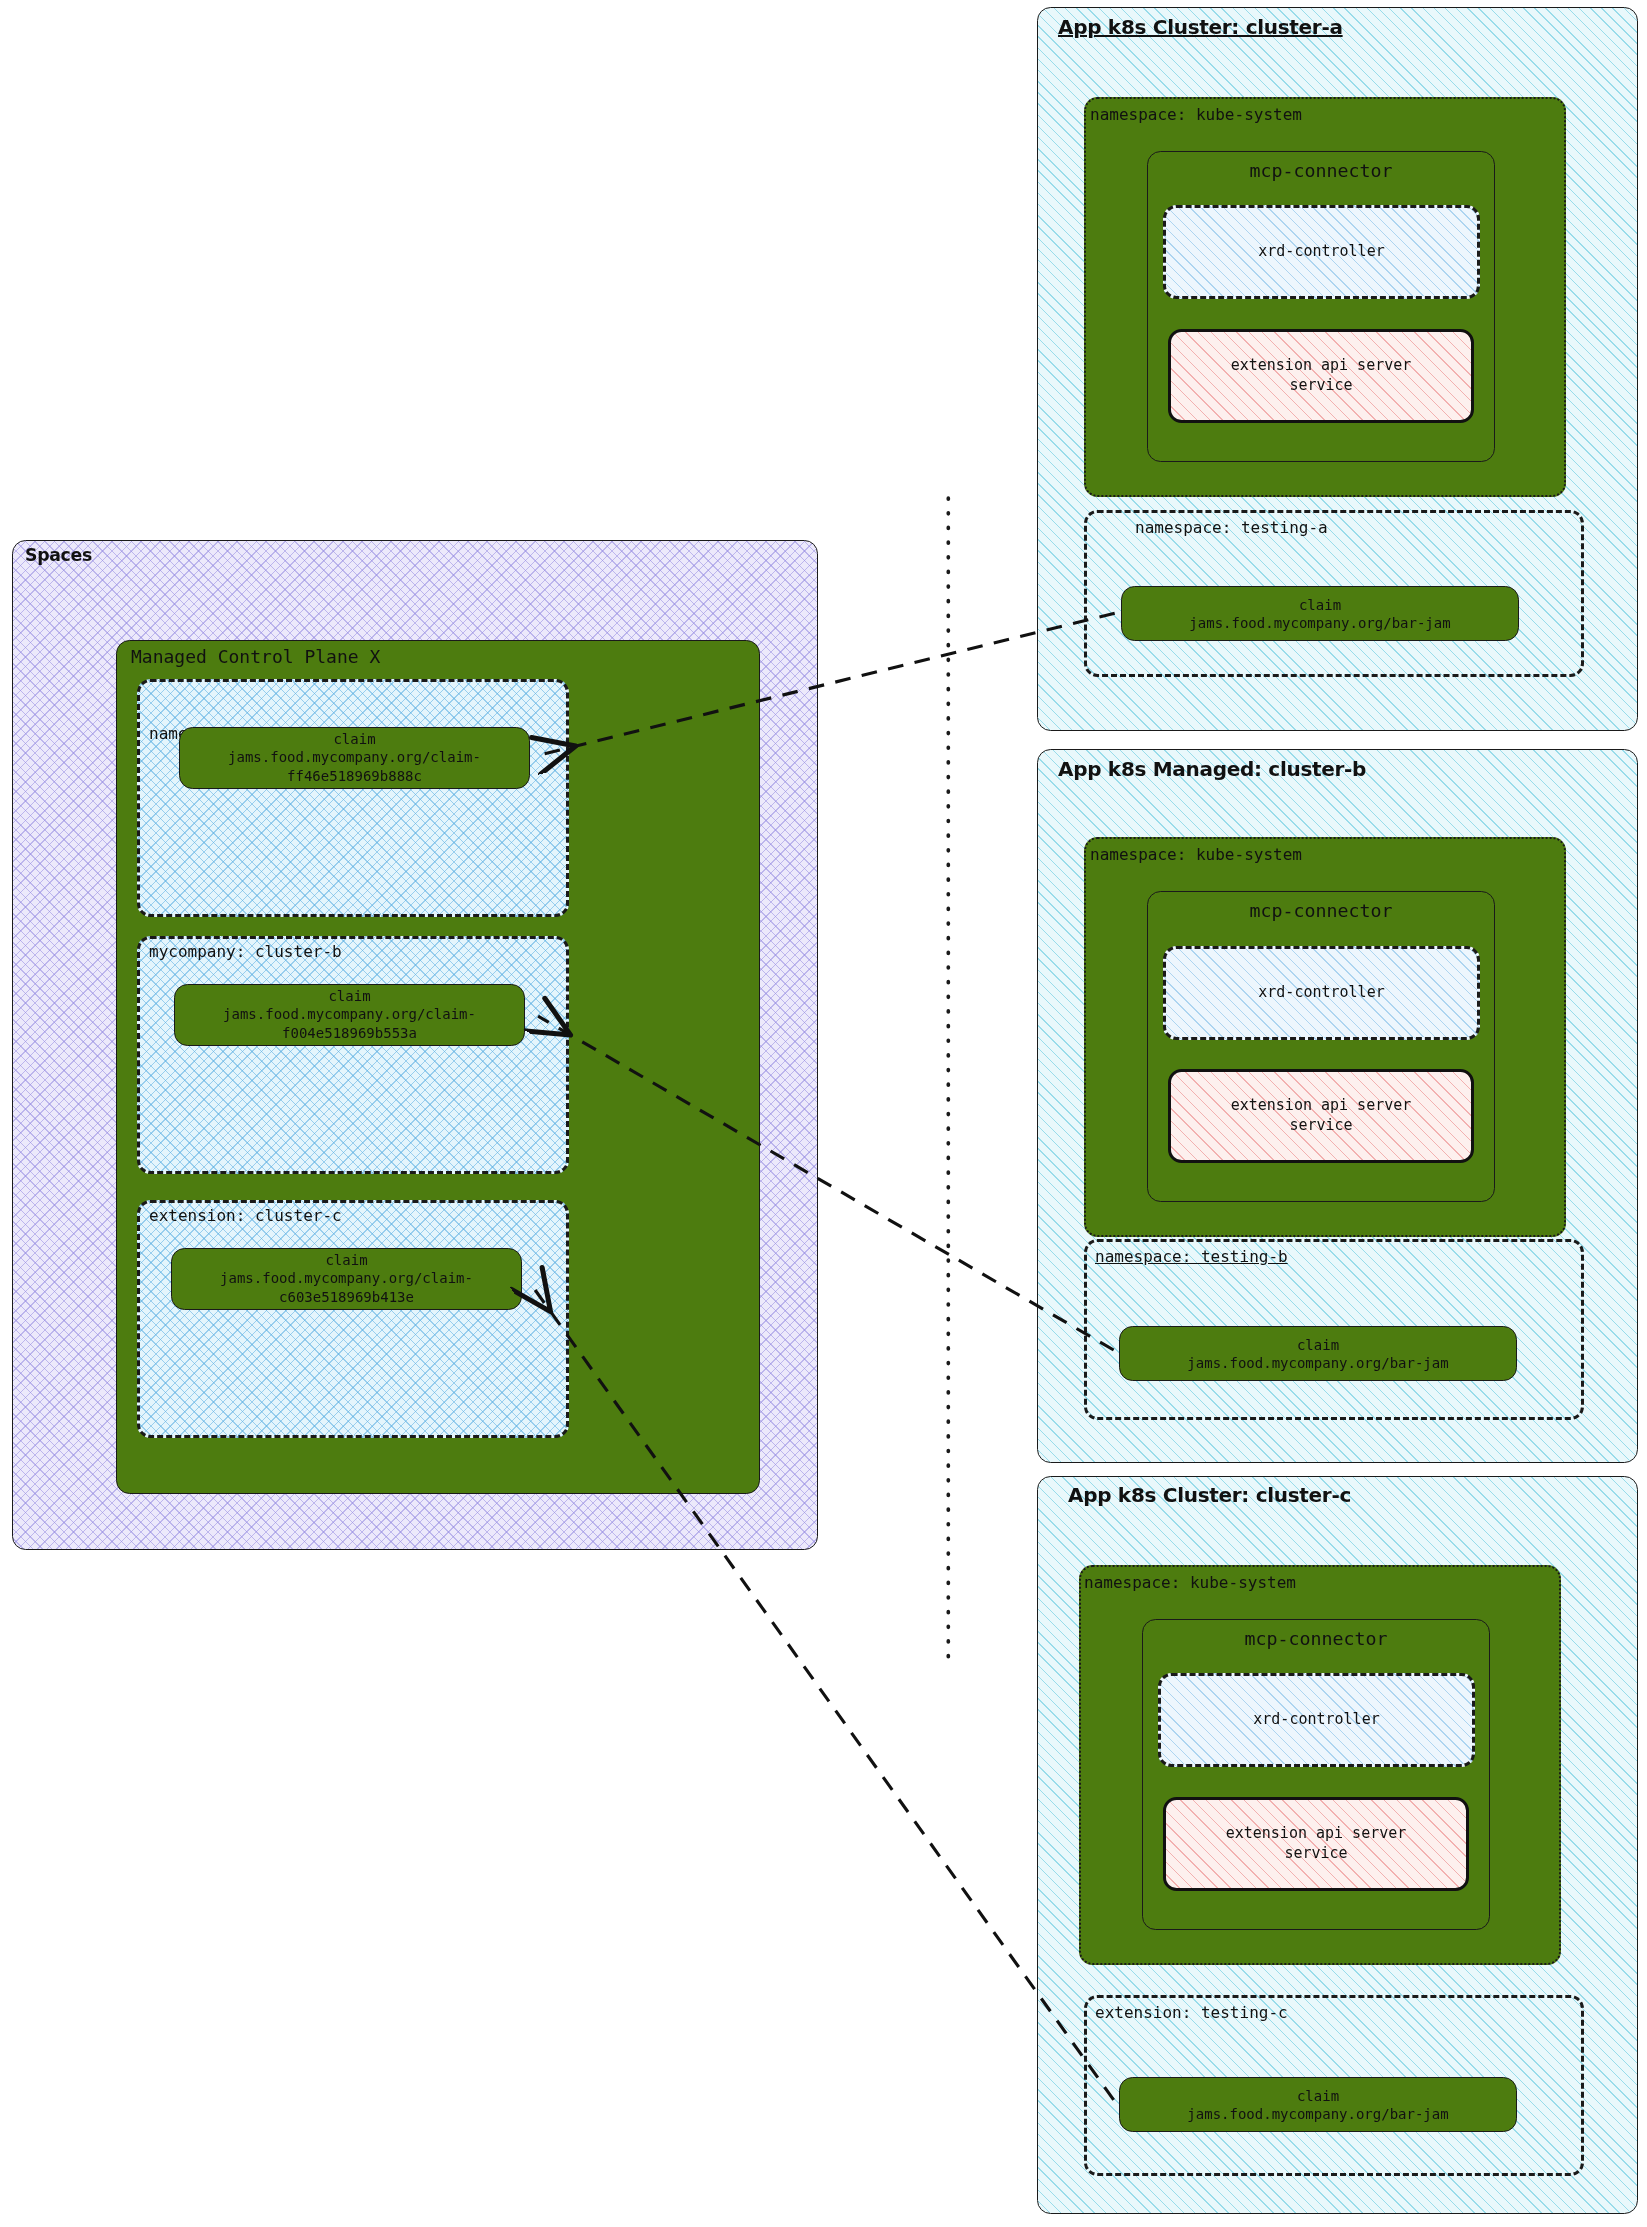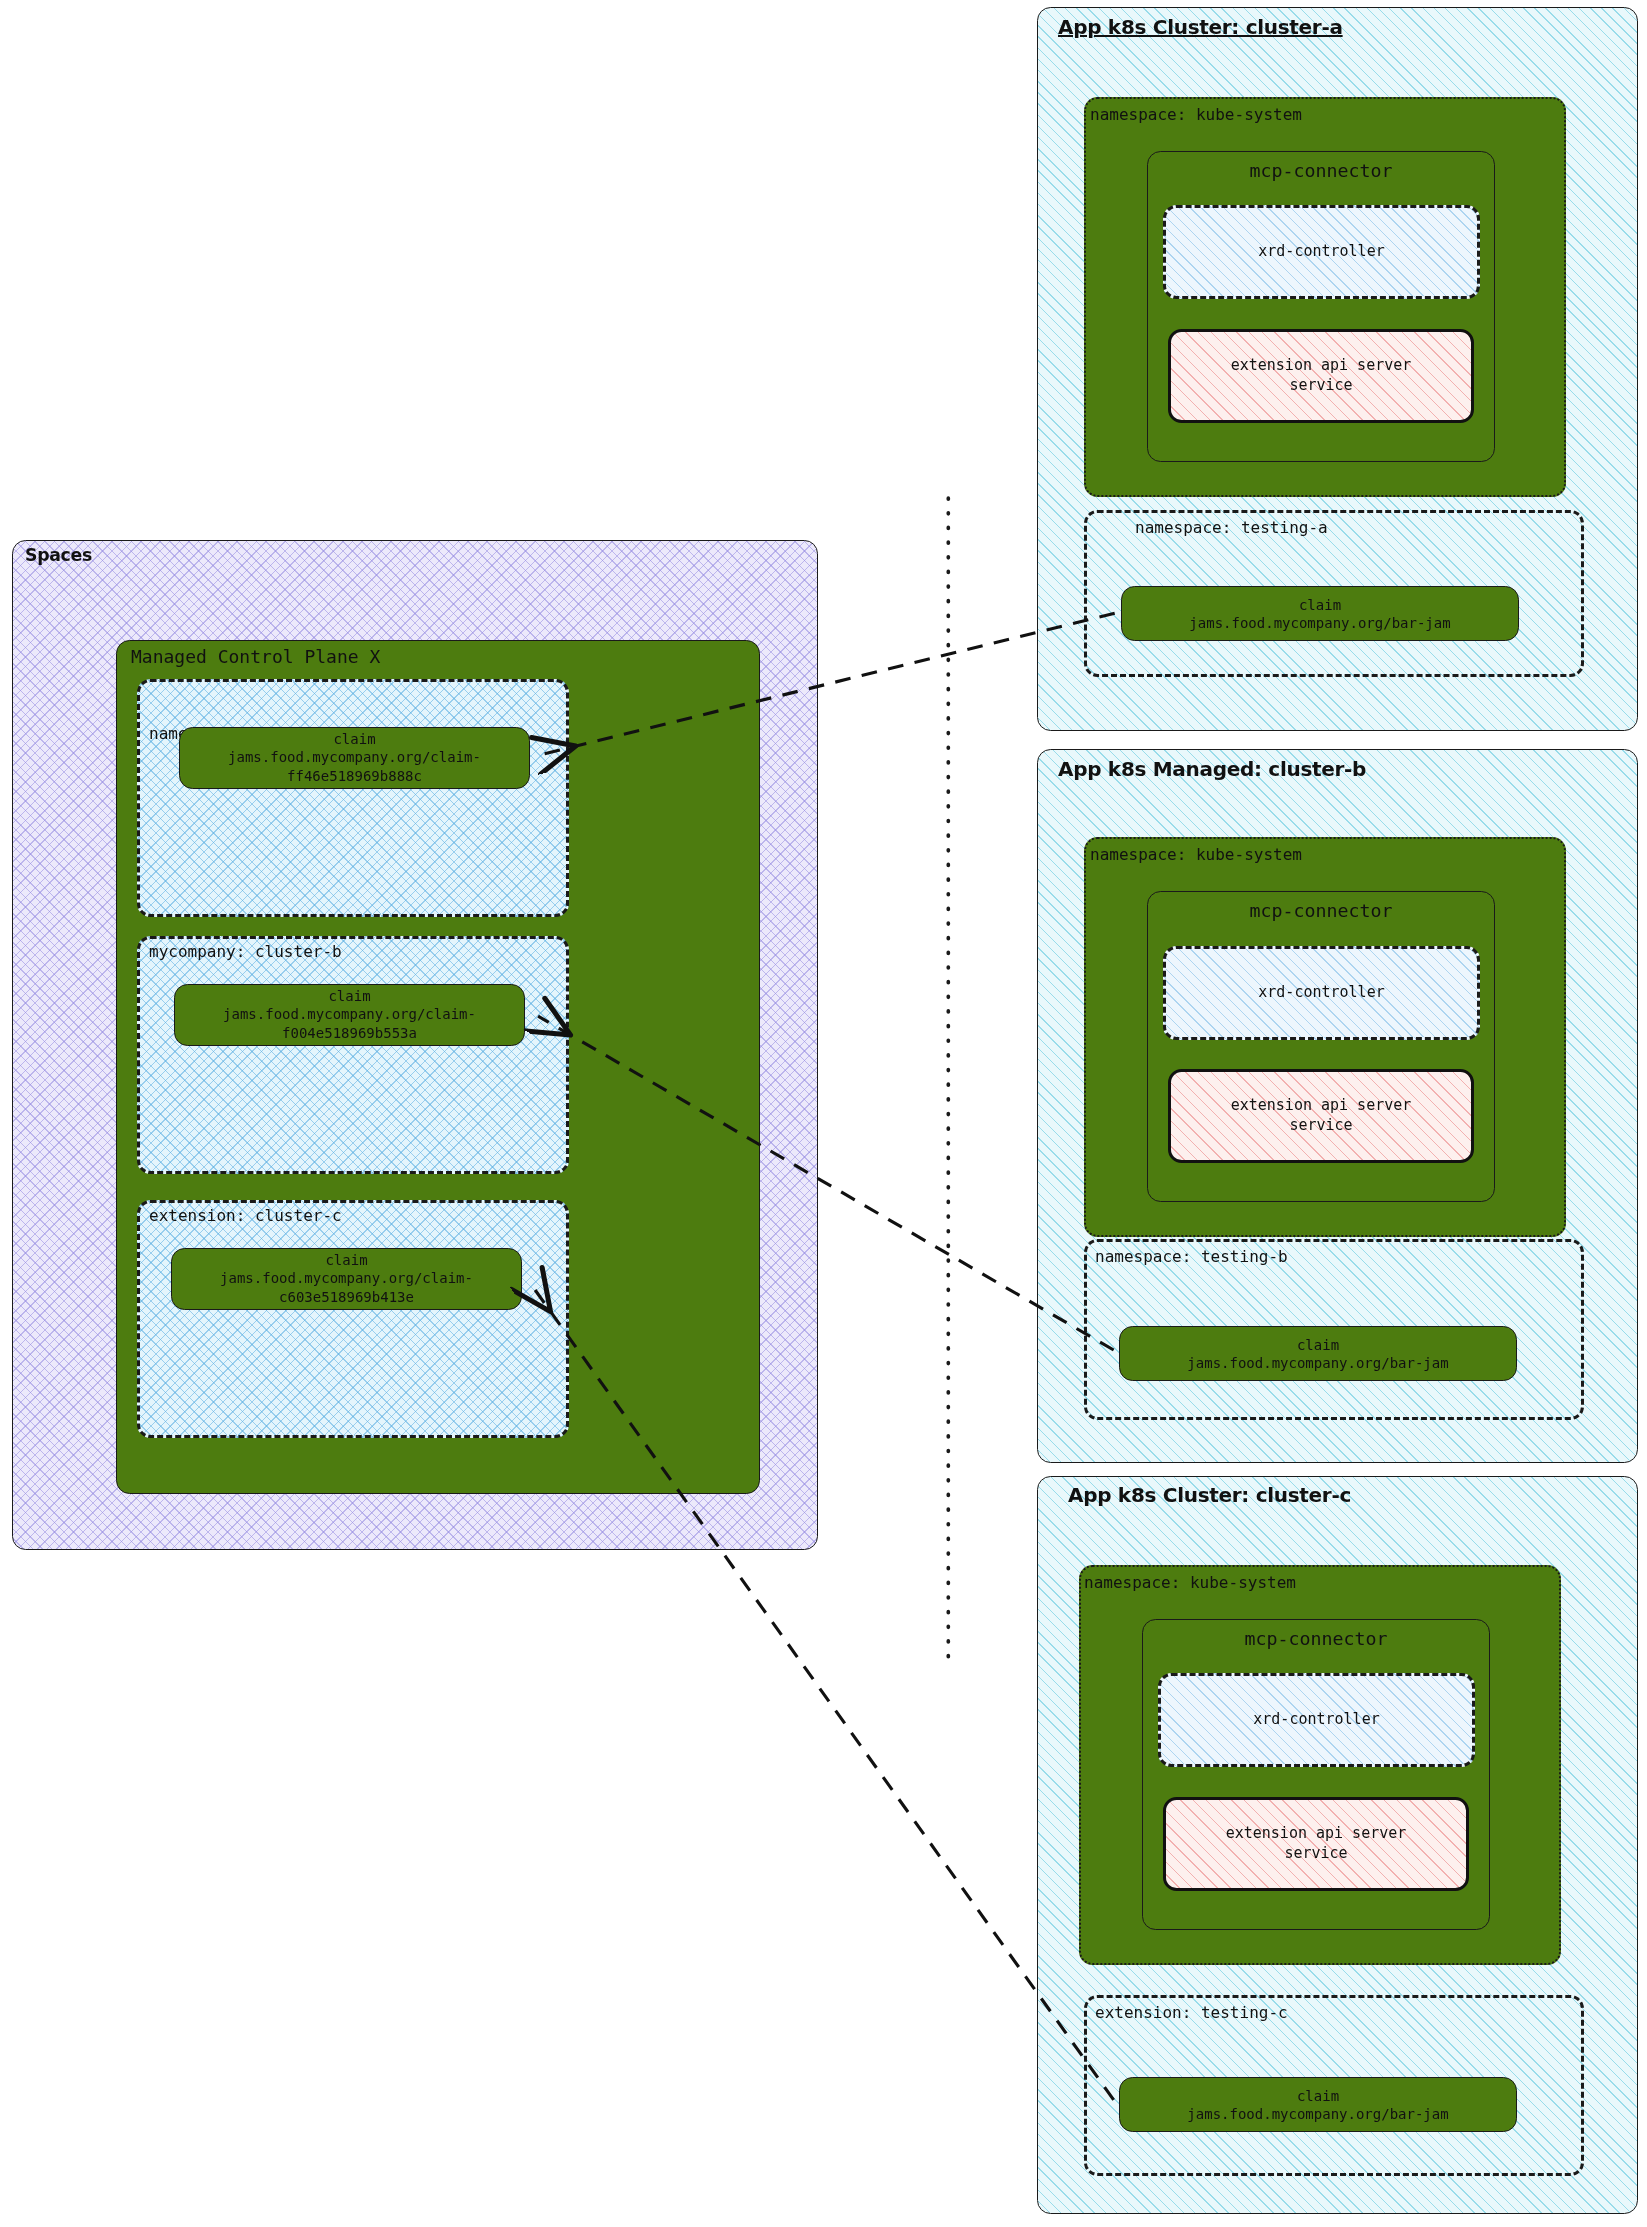--- a/index.html
+++ b/index.html
@@ -189,21 +189,21 @@
     <div class="node-text" style="font-size:15px;">xrd-controller</div>
   </div>
 
   <div class="box hatch-pink-diag solid-thick" style="left:1168px; top:1069px; width:306px; height:94px;">
     <div class="node-text" style="font-size:15px;">extension api server
 service</div>
   </div>
 
   <div class="box dashed-med" style="left:1084px; top:1239px; width:500px; height:181px; background:transparent;">
   </div>
-  <div class="ns-label" style="left:1095px; top:1247px; font-size:16px;">namespace: testing-b</div>
+  <div class="ns-label" style="left:1095px; top:1247px; font-size:16px;text-decoration:underline;">namespace: testing-b</div>
   <div class="box fill-white solid-thin" style="left:1119px; top:1326px; width:398px; height:55px;">
     <div class="node-text" style="font-size:14px;"><span>claim</span>
 <span>jams.food.mycompany.org/bar-jam</span></div>
   </div>
 
   <div class="box hatch-cyan-diag solid-thin" style="left:1037px; top:1476px; width:601px; height:738px;">
   </div>
   <div class="corner-label" style="left:1058px; top:1483px; font-size:20px;margin-left:10px;">App k8s Cluster: cluster-c</div>
 
   <div class="box fill-white dotted-med" style="left:1079px; top:1565px; width:482px; height:400px;">

